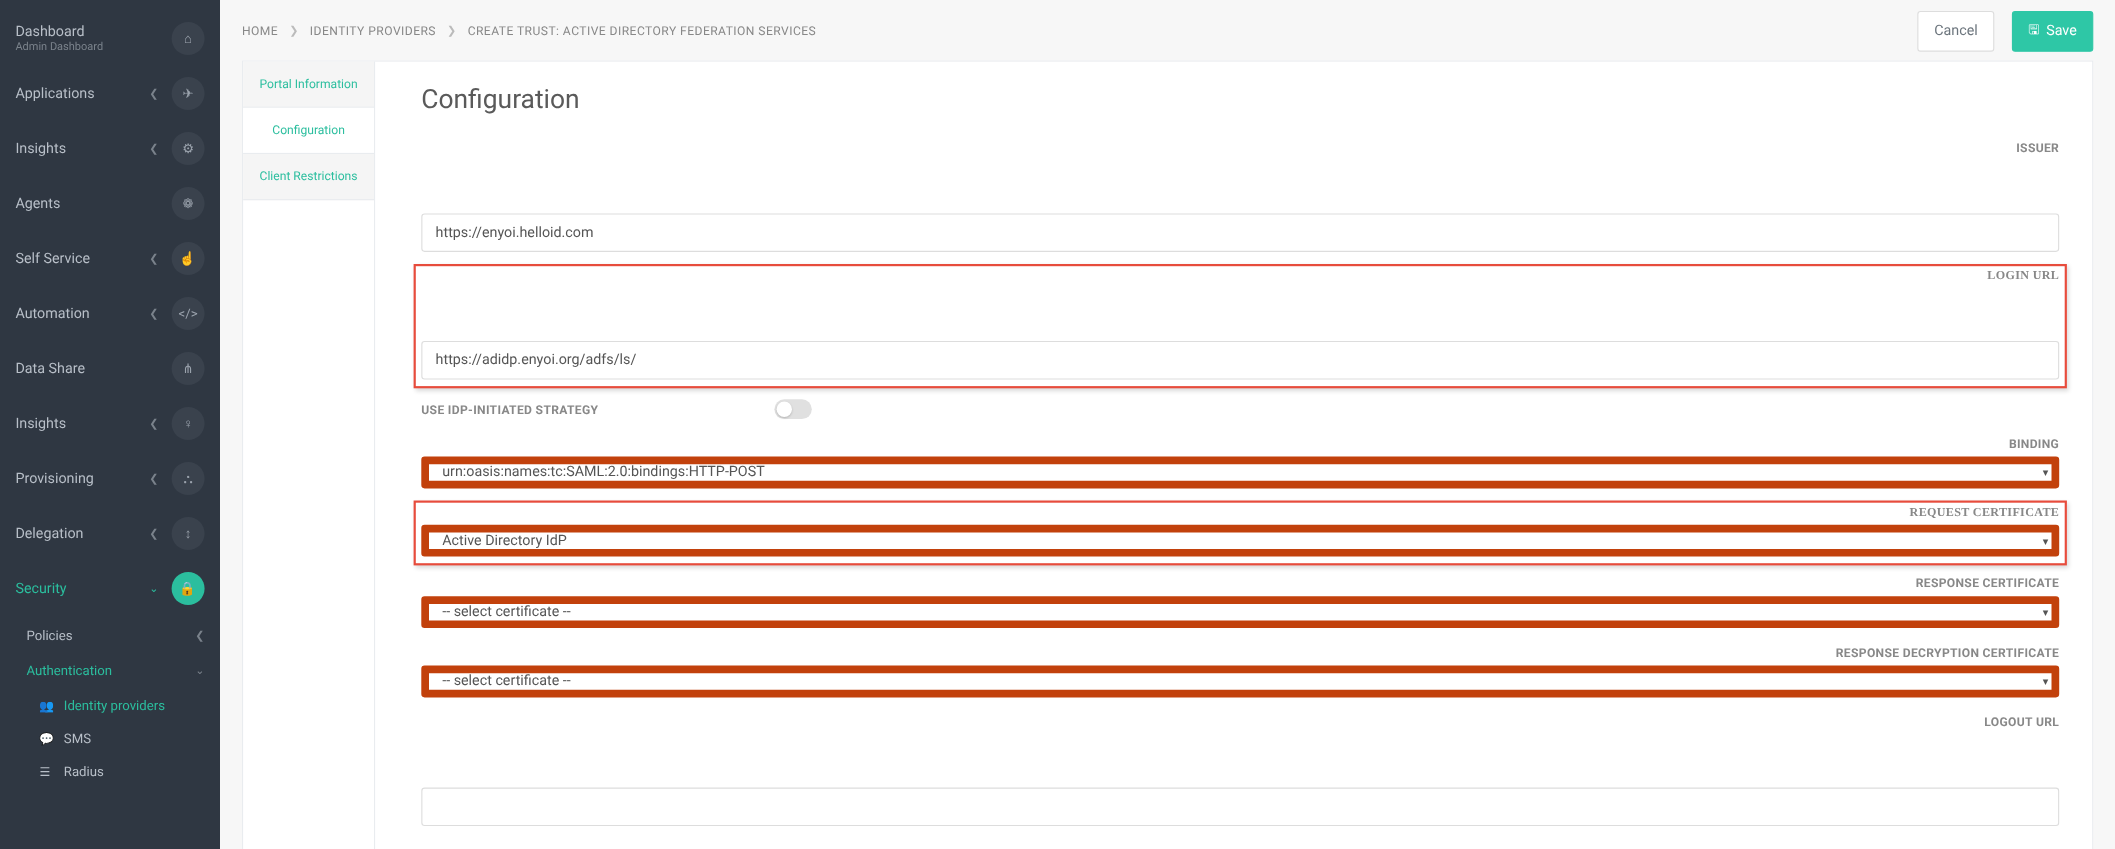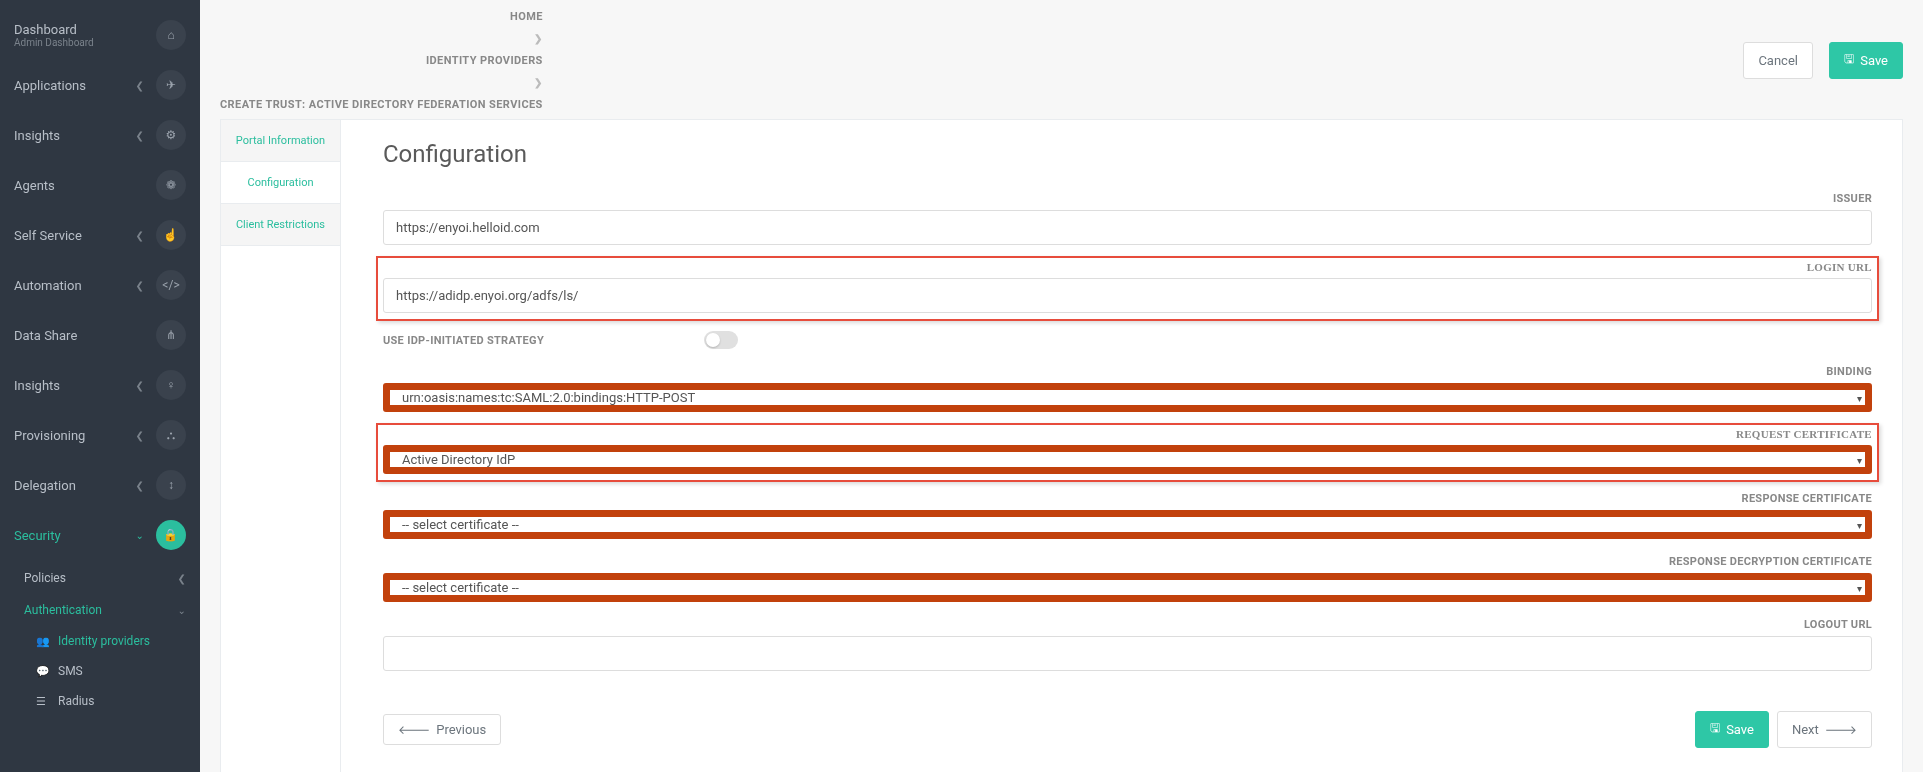--- a/index.html
+++ b/index.html
@@ -25,40 +25,40 @@
 .sub-item.open { color: #2bbe9e; }
 .leaf-item { padding: 8px 14px 8px 36px; font-size: 12px; color: #b8bfc8; cursor: pointer; display: flex; align-items: center; gap: 8px; }
 .leaf-item.active { color: #2bbe9e; }
 .leaf-item .mini-icon { font-size: 11px; width: 14px; }
 
 
 .main { flex: 1; display: flex; flex-direction: column; }
 
 
 .topbar { display: flex; justify-content: space-between; align-items: center; padding: 10px 20px 8px 20px; }
-.breadcrumb { display: flex; align-items: flex-end; gap: 10px; font-size: 11px; font-weight: 700; letter-spacing: 0.4px; color: #888; flex-direction: column; }
+.breadcrumb { display: flex; align-items: flex-start; gap: 10px; font-size: 11px; font-weight: 400; letter-spacing: 0.4px; color: #888; }
 .breadcrumb .sep { font-size: 10px; color: #bbb; }
 .breadcrumb span { text-transform: uppercase; }
 .top-actions { display: flex; gap: 16px; }
 .btn { padding: 7px 14px; font-size: 13px; border-radius: 3px; cursor: pointer; border: 1px solid #ddd; background: #fff; color: #6c757d; display: flex; align-items: center; gap: 6px; }
 .btn.primary { background: #2ec7a6; border-color: #2ec7a6; color: #fff; }
 .btn .icon { font-size: 12px; }
 
 
 .content-wrap { display: flex; margin: 0 20px 20px 20px; background: #fff; border: 1px solid #e9ecef; gap: 12px; }
 .wizard-tabs { width: 120px; border-right: 1px solid #e9ecef; }
 .wizard-tab { padding: 14px 10px; font-size: 11px; color: #2bbe9e; cursor: pointer; text-align: center; background: #f5f5f5; border-bottom: 1px solid #e9ecef; }
 .wizard-tab.active { background: #fff; }
 
 .form-area { flex: 1; padding: 20px 30px 30px 30px; }
 .page-title { font-size: 24px; font-weight: 400; color: #5a5a5a; margin-bottom: 24px; }
 
 .form-group { margin-bottom: 16px; }
 .form-label { font-size: 11px; font-weight: 700; color: #888; letter-spacing: 0.3px; text-transform: uppercase; display: block; margin-bottom: 5px; text-align: right; }
-.form-input { width: 100%; padding: 9px 12px; font-size: 13px; border: 1px solid #ddd; border-radius: 3px; color: #555; background: #fff; }
+.form-input { width: 100%; padding: 9px 12px; font-size: 13px; border: 1px solid #ddd; border-radius: 3px; color: #555; background: #fff; margin-top: 48px; }
 .form-select { width: 100%; padding: 0 12px; font-size: 13px; border: 7px solid #c2410c; border-radius: 3px; color: #555; background: #fff; appearance: none; -webkit-appearance: none; position: relative; }
 .select-wrap { position: relative; }
 .select-wrap::after { content: "▾"; position: absolute; right: 10px; top: 50%; transform: translateY(-50%); font-size: 10px; color: #555; pointer-events: none; }
 
 .highlight-box { border: 2px solid #e74c3c; padding: 3px 5px 6px 5px; margin: -5px -7px 10px -7px; box-shadow: 2px 2px 4px rgba(0,0,0,0.15); }
 .highlight-box .form-label { margin-left: 2px; font-family: Liberation Serif, serif; }
 
 .toggle-row { display: flex; align-items: center; gap: 40px; margin-bottom: 16px; }
 .toggle-row .form-label { margin-bottom: 0; }
 .toggle { width: 34px; height: 18px; background: #e0e0e0; border-radius: 10px; position: relative; cursor: pointer; margin-left: 120px; }

